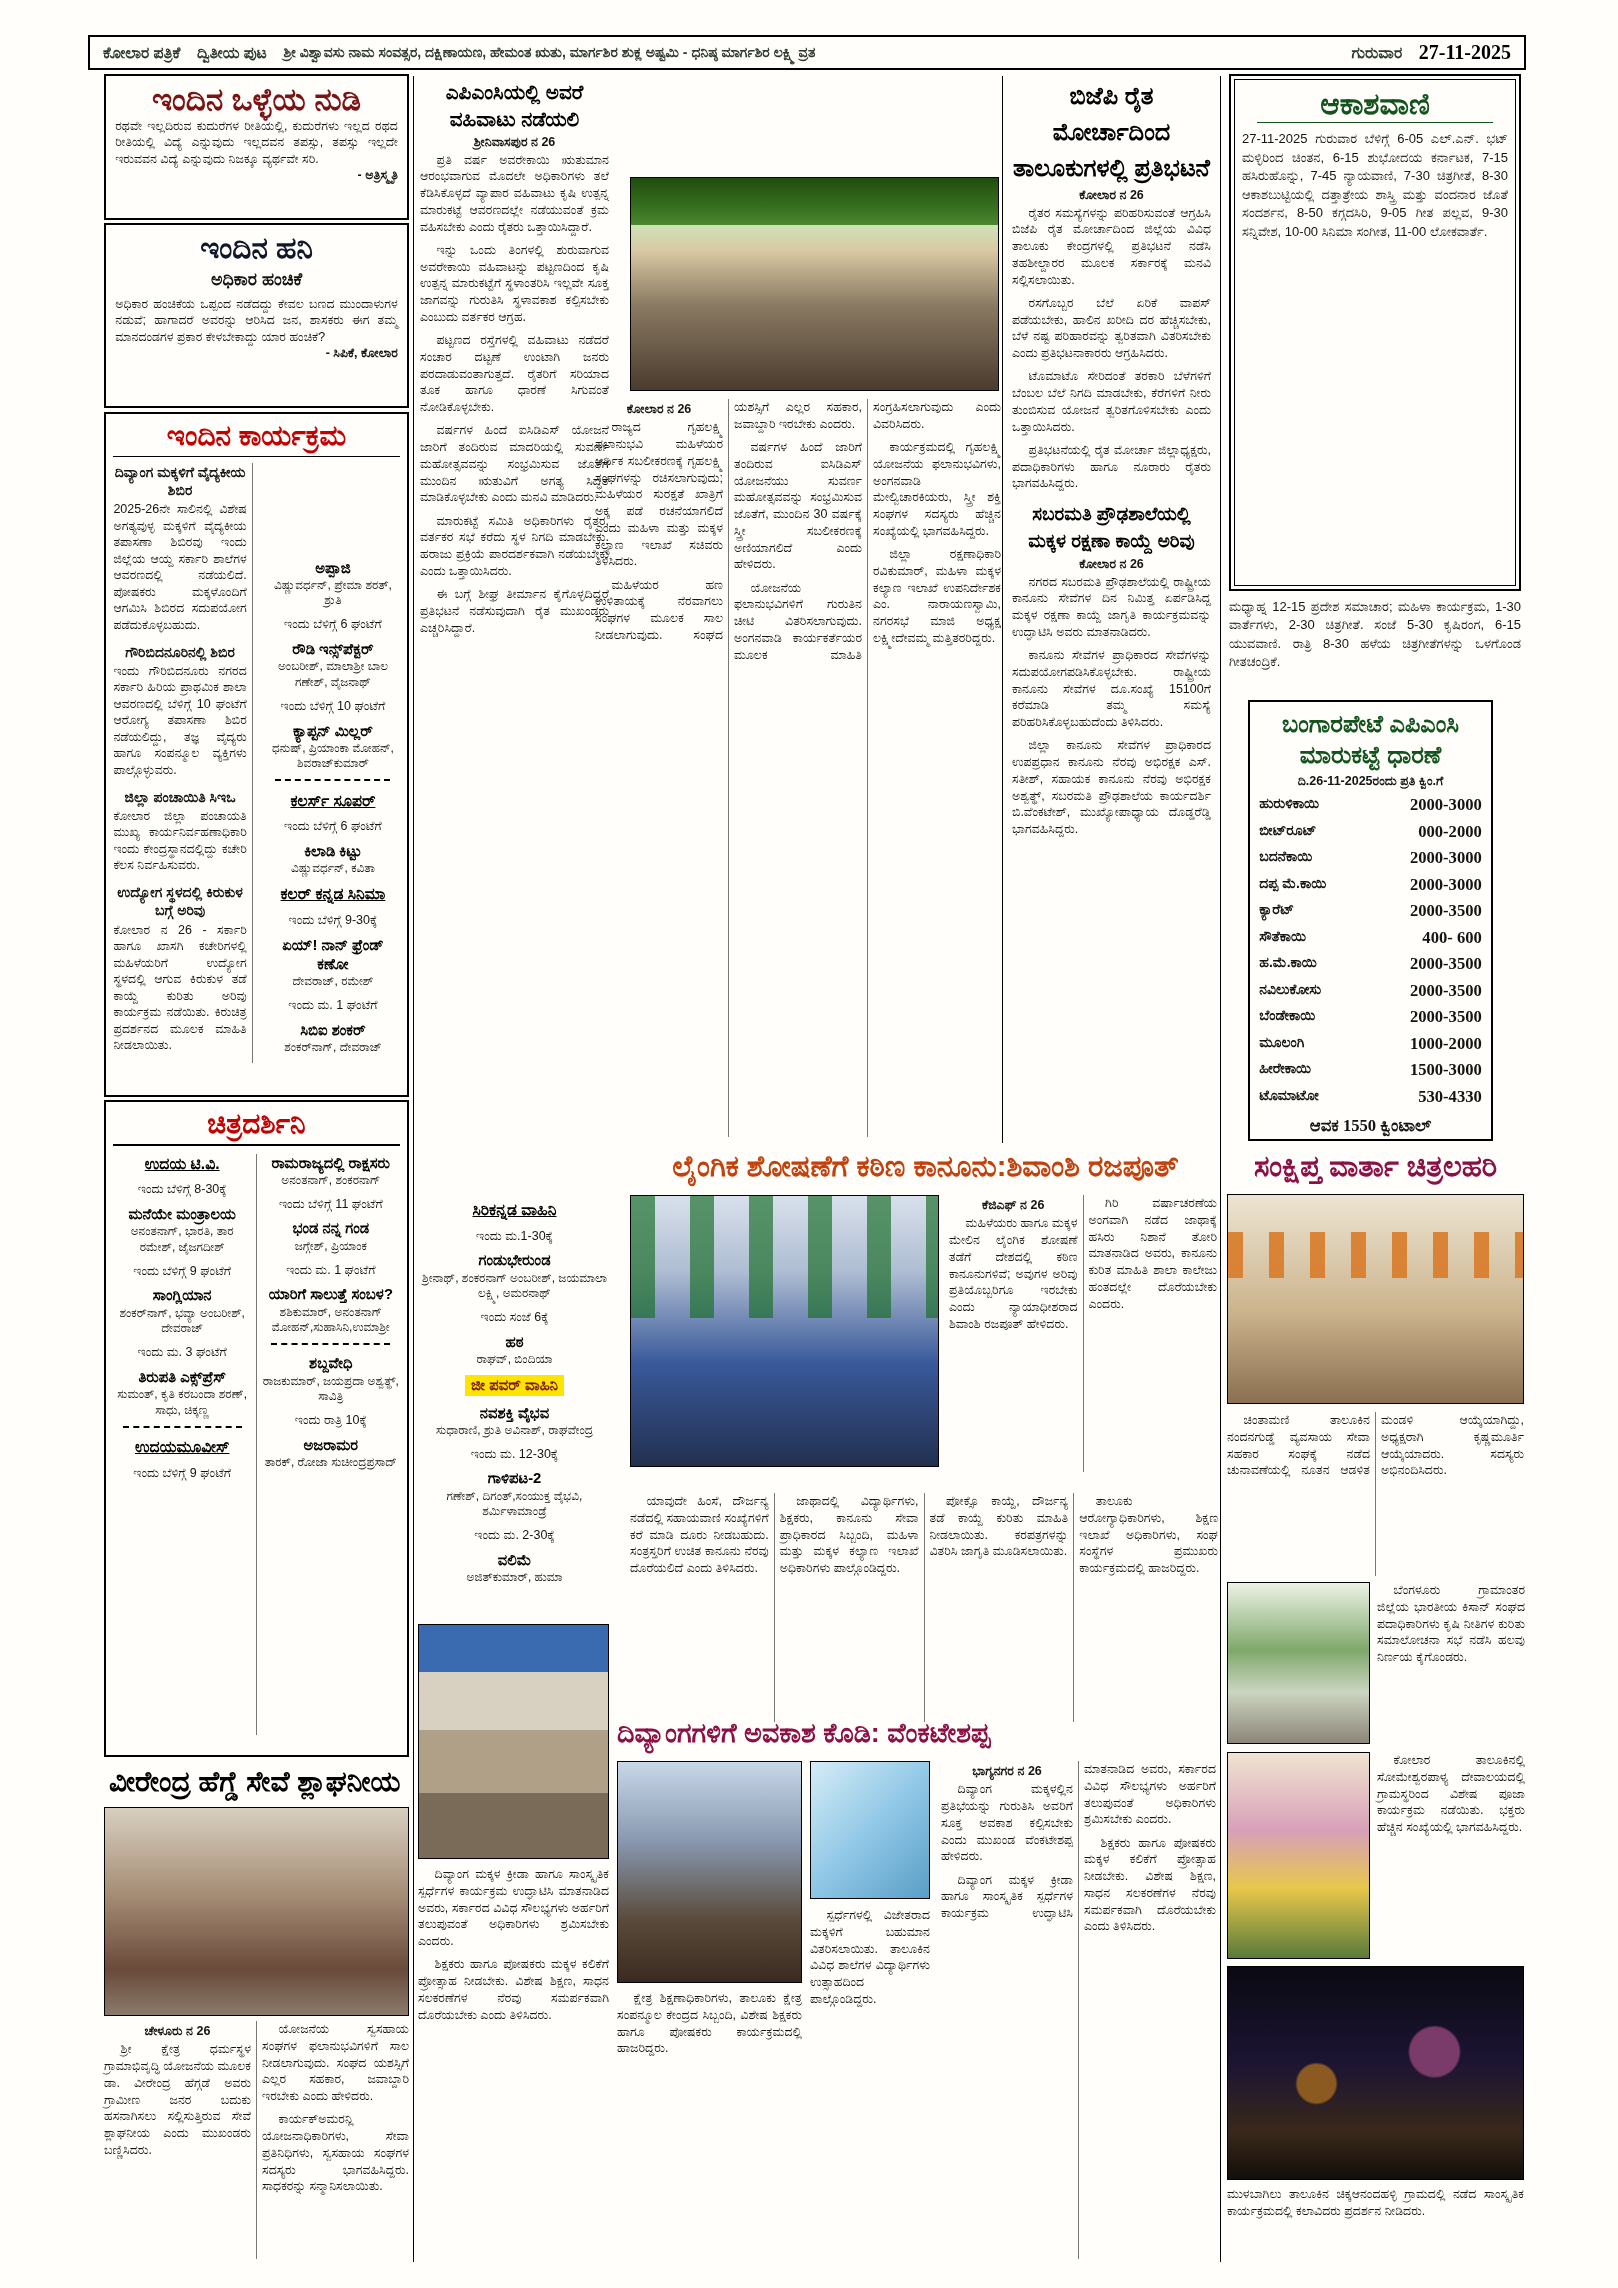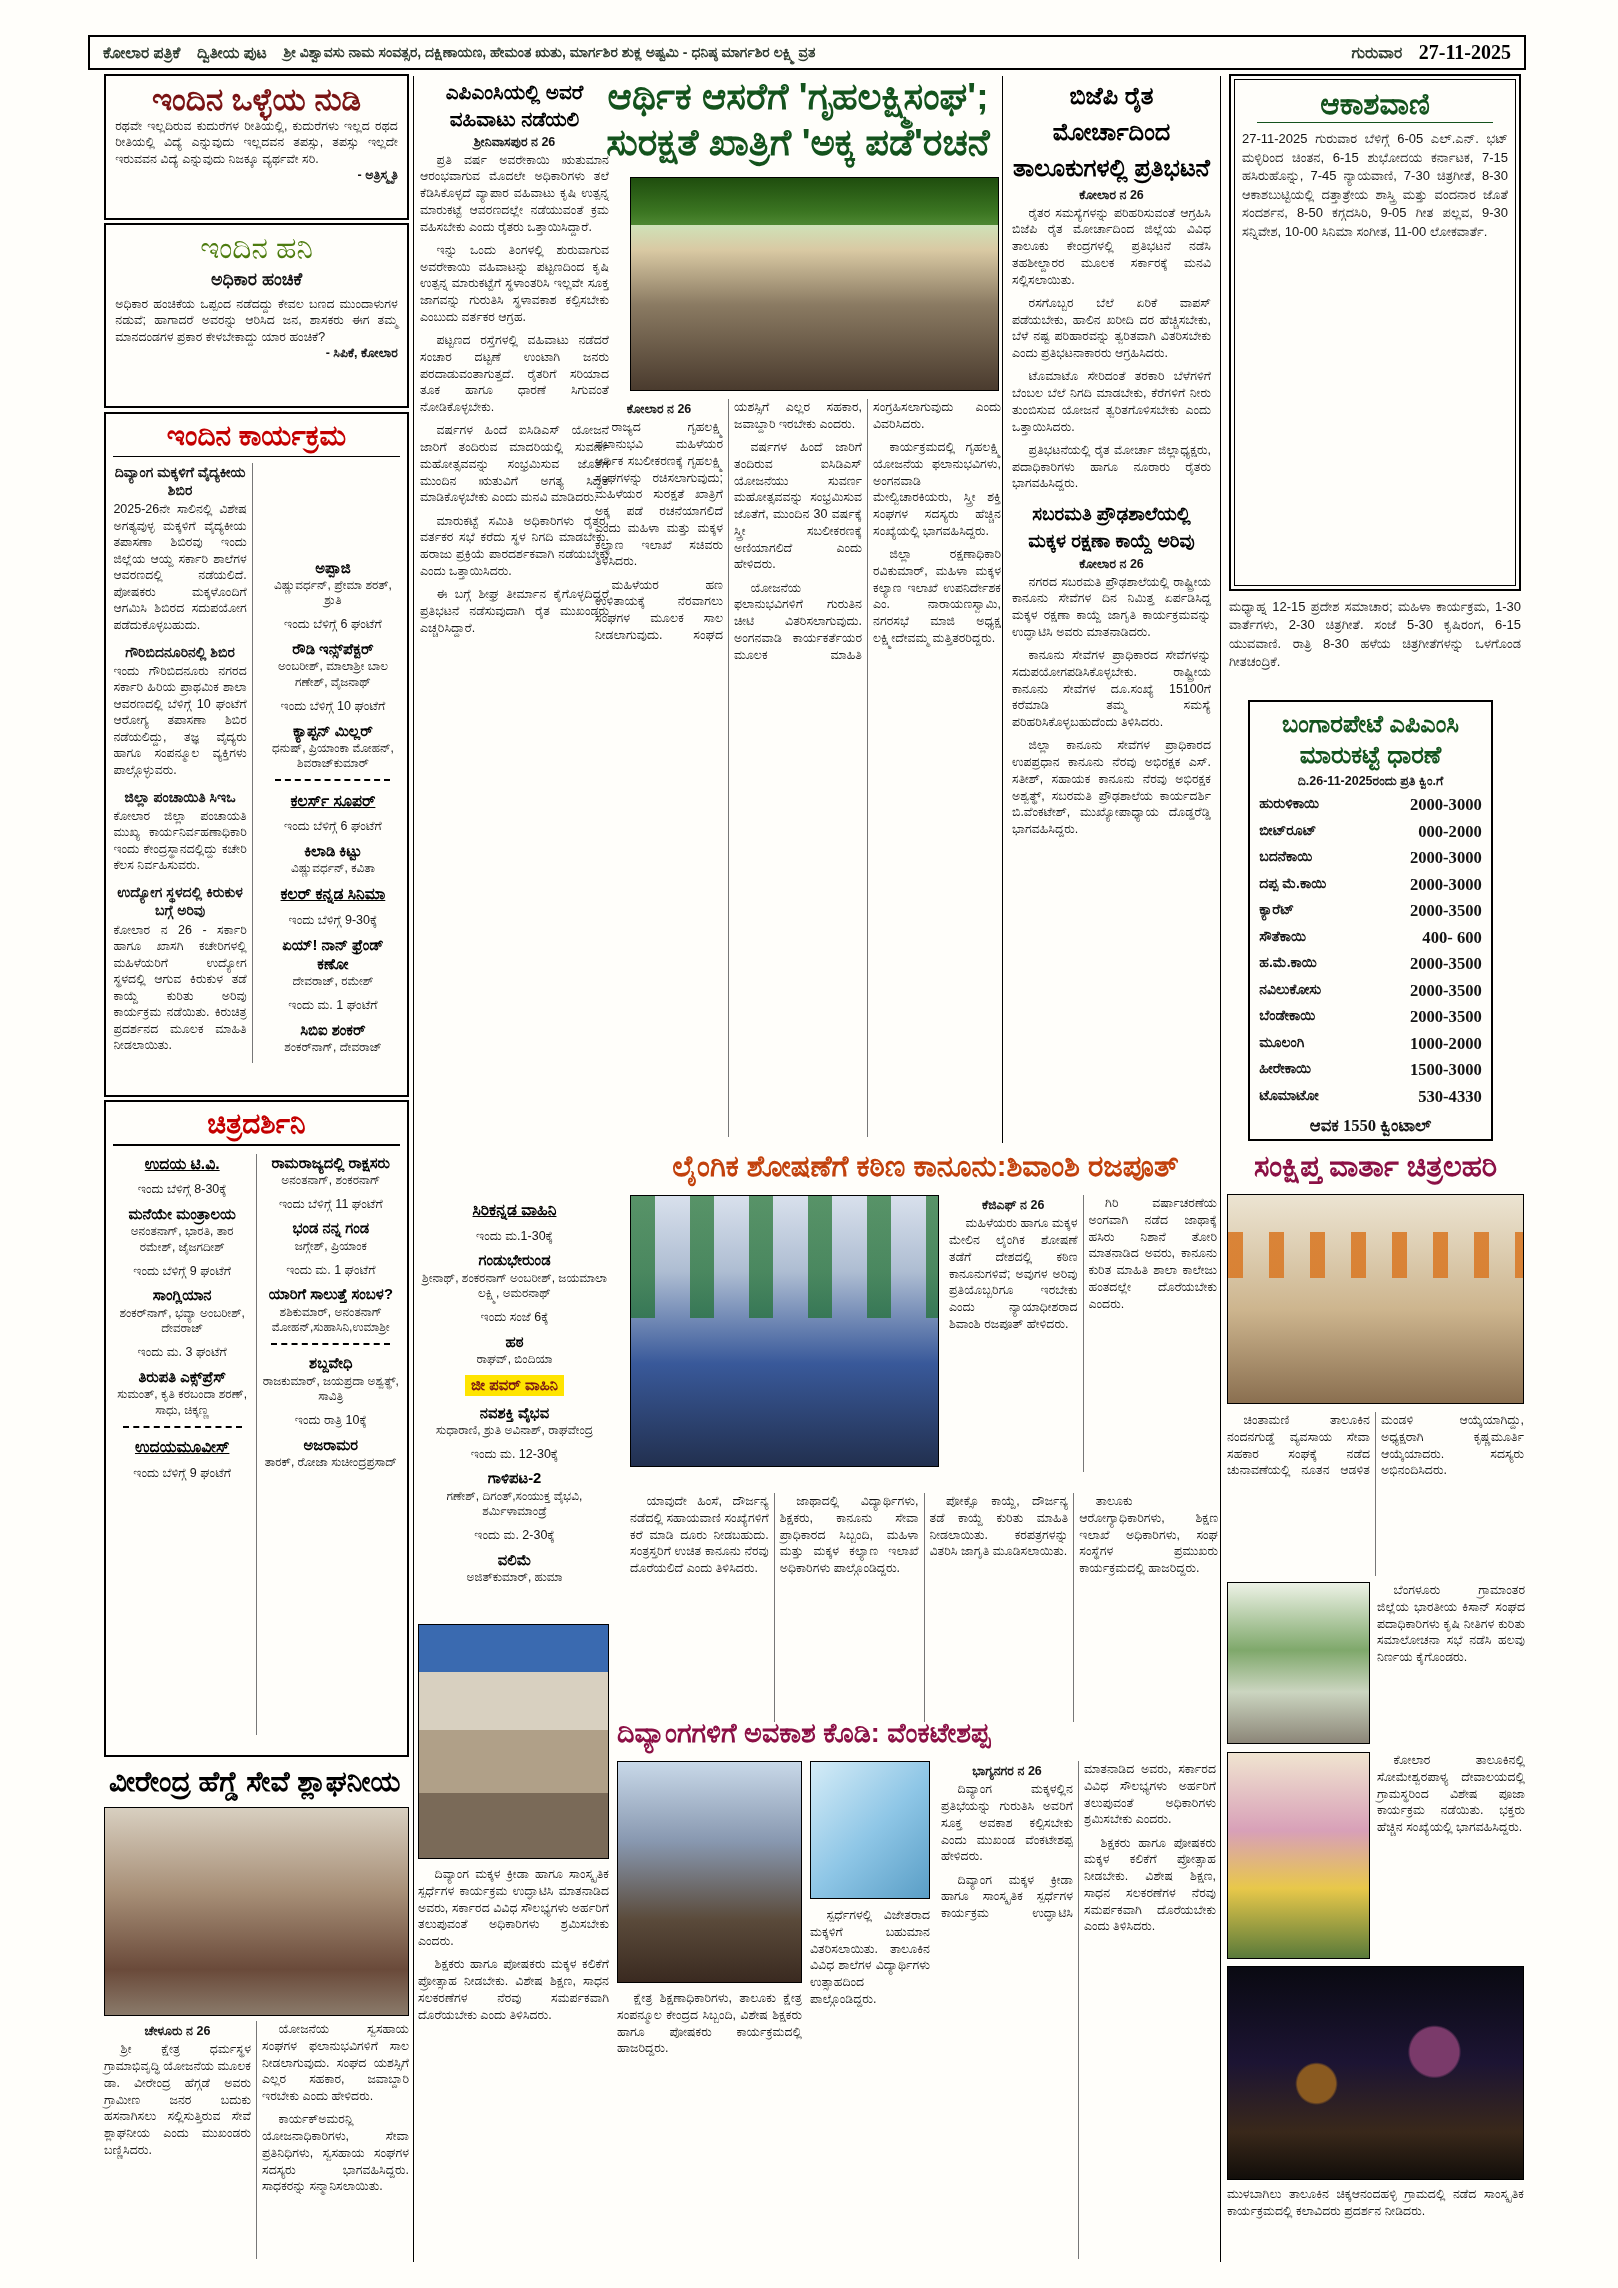--- a/index.html
+++ b/index.html
@@ -7,21 +7,21 @@
         font-family:"Liberation Sans", sans-serif;overflow:hidden;}
   .abs{position:absolute;box-sizing:border-box;}
   .box{border:2.8px solid #000;}
   
   .masthead{display:flex;align-items:center;gap:16.6px;padding:0 13px;font-weight:bold;font-size:15.7px;color:#2e3a2e;}
   .masthead .date{font-size:20px;color:#000;font-family:"Liberation Serif",serif;}
   .masthead .spacer{flex:1;}
   
   .t-center{text-align:center;}
   .title-darkred{color:#7a1414;font-weight:bold;font-size:31px;}
-  .title-pink{color:#4d7c0f;font-weight:normal;font-size:29.5px;}
+  .title-pink{color:#0f172a;font-weight:bold;font-size:29.5px;}
   .title-red{color:#c40000;font-weight:bold;font-size:28px;}
   .title-green{color:#14531d;font-weight:bold;font-size:29.5px;}
   .headline-green{color:#14531d;font-weight:bold;font-size:37px;line-height:1.25;text-align:center;}
   .headline-black{color:#000;font-weight:bold;}
   .headline-navy{color:#c2410c;font-weight:bold;font-size:29px;}
   .headline-maroon{color:#8b1045;font-weight:bold;font-size:29px;}
   .body-text{font-size:12.5px;line-height:1.34;text-align:justify;}
   .body-text p{margin:0 0 6.5px 0;text-indent:16.6px;}
   .dateline{font-weight:bold;text-align:center;font-size:12.5px;margin:1.8px 0;}
   .byline{text-align:right;font-weight:bold;font-size:12.5px;}
@@ -368,24 +368,20 @@
 
         </div>
 
         <div class="tv-item t-movie">
           <span class="n">ವಲಿಮೆ</span>
           <span class="c">ಅಜಿತ್‌ಕುಮಾರ್, ಹುಮಾ</span>
         </div>
       </div>
   </div>
 
-  <div class="abs headline-green" style="left:595px;top:74px;width:406px;">
-    <div>ಆರ್ಥಿಕ ಆಸರೆಗೆ 'ಗೃಹಲಕ್ಷ್ಮಿಸಂಘ';</div>
-    <div>ಸುರಕ್ಷತೆ ಖಾತ್ರಿಗೆ 'ಅಕ್ಕ ಪಡೆ'ರಚನೆ</div>
-  </div>
   <div class="abs ph ph-main" style="left:630px;top:177px;width:369px;height:214px;">
     <div class="band"></div>
   </div>
   <div class="abs" style="left:595px;top:399px;width:406px;height:738px;">
     <div class="body-text cols3" style="height:100%;">
       <div class="dateline">ಕೋಲಾರ ನ 26</div>
       <div>
 
       <p>ರಾಜ್ಯದ ಗೃಹಲಕ್ಷ್ಮಿ ಫಲಾನುಭವಿ ಮಹಿಳೆಯರ ಆರ್ಥಿಕ ಸಬಲೀಕರಣಕ್ಕೆ ಗೃಹಲಕ್ಷ್ಮಿ ಸಂಘಗಳನ್ನು ರಚಿಸಲಾಗುವುದು; ಮಹಿಳೆಯರ ಸುರಕ್ಷತೆ ಖಾತ್ರಿಗೆ ಅಕ್ಕ ಪಡೆ ರಚನೆಯಾಗಲಿದೆ ಎಂದು ಮಹಿಳಾ ಮತ್ತು ಮಕ್ಕಳ ಕಲ್ಯಾಣ ಇಲಾಖೆ ಸಚಿವರು ತಿಳಿಸಿದರು.</p>
           <p>ಮಹಿಳೆಯರ ಹಣ ಉಳಿತಾಯಕ್ಕೆ ನೆರವಾಗಲು ಸಂಘಗಳ ಮೂಲಕ ಸಾಲ ನೀಡಲಾಗುವುದು. ಸಂಘದ ಯಶಸ್ಸಿಗೆ ಎಲ್ಲರ ಸಹಕಾರ, ಜವಾಬ್ದಾರಿ ಇರಬೇಕು ಎಂದರು.</p>

